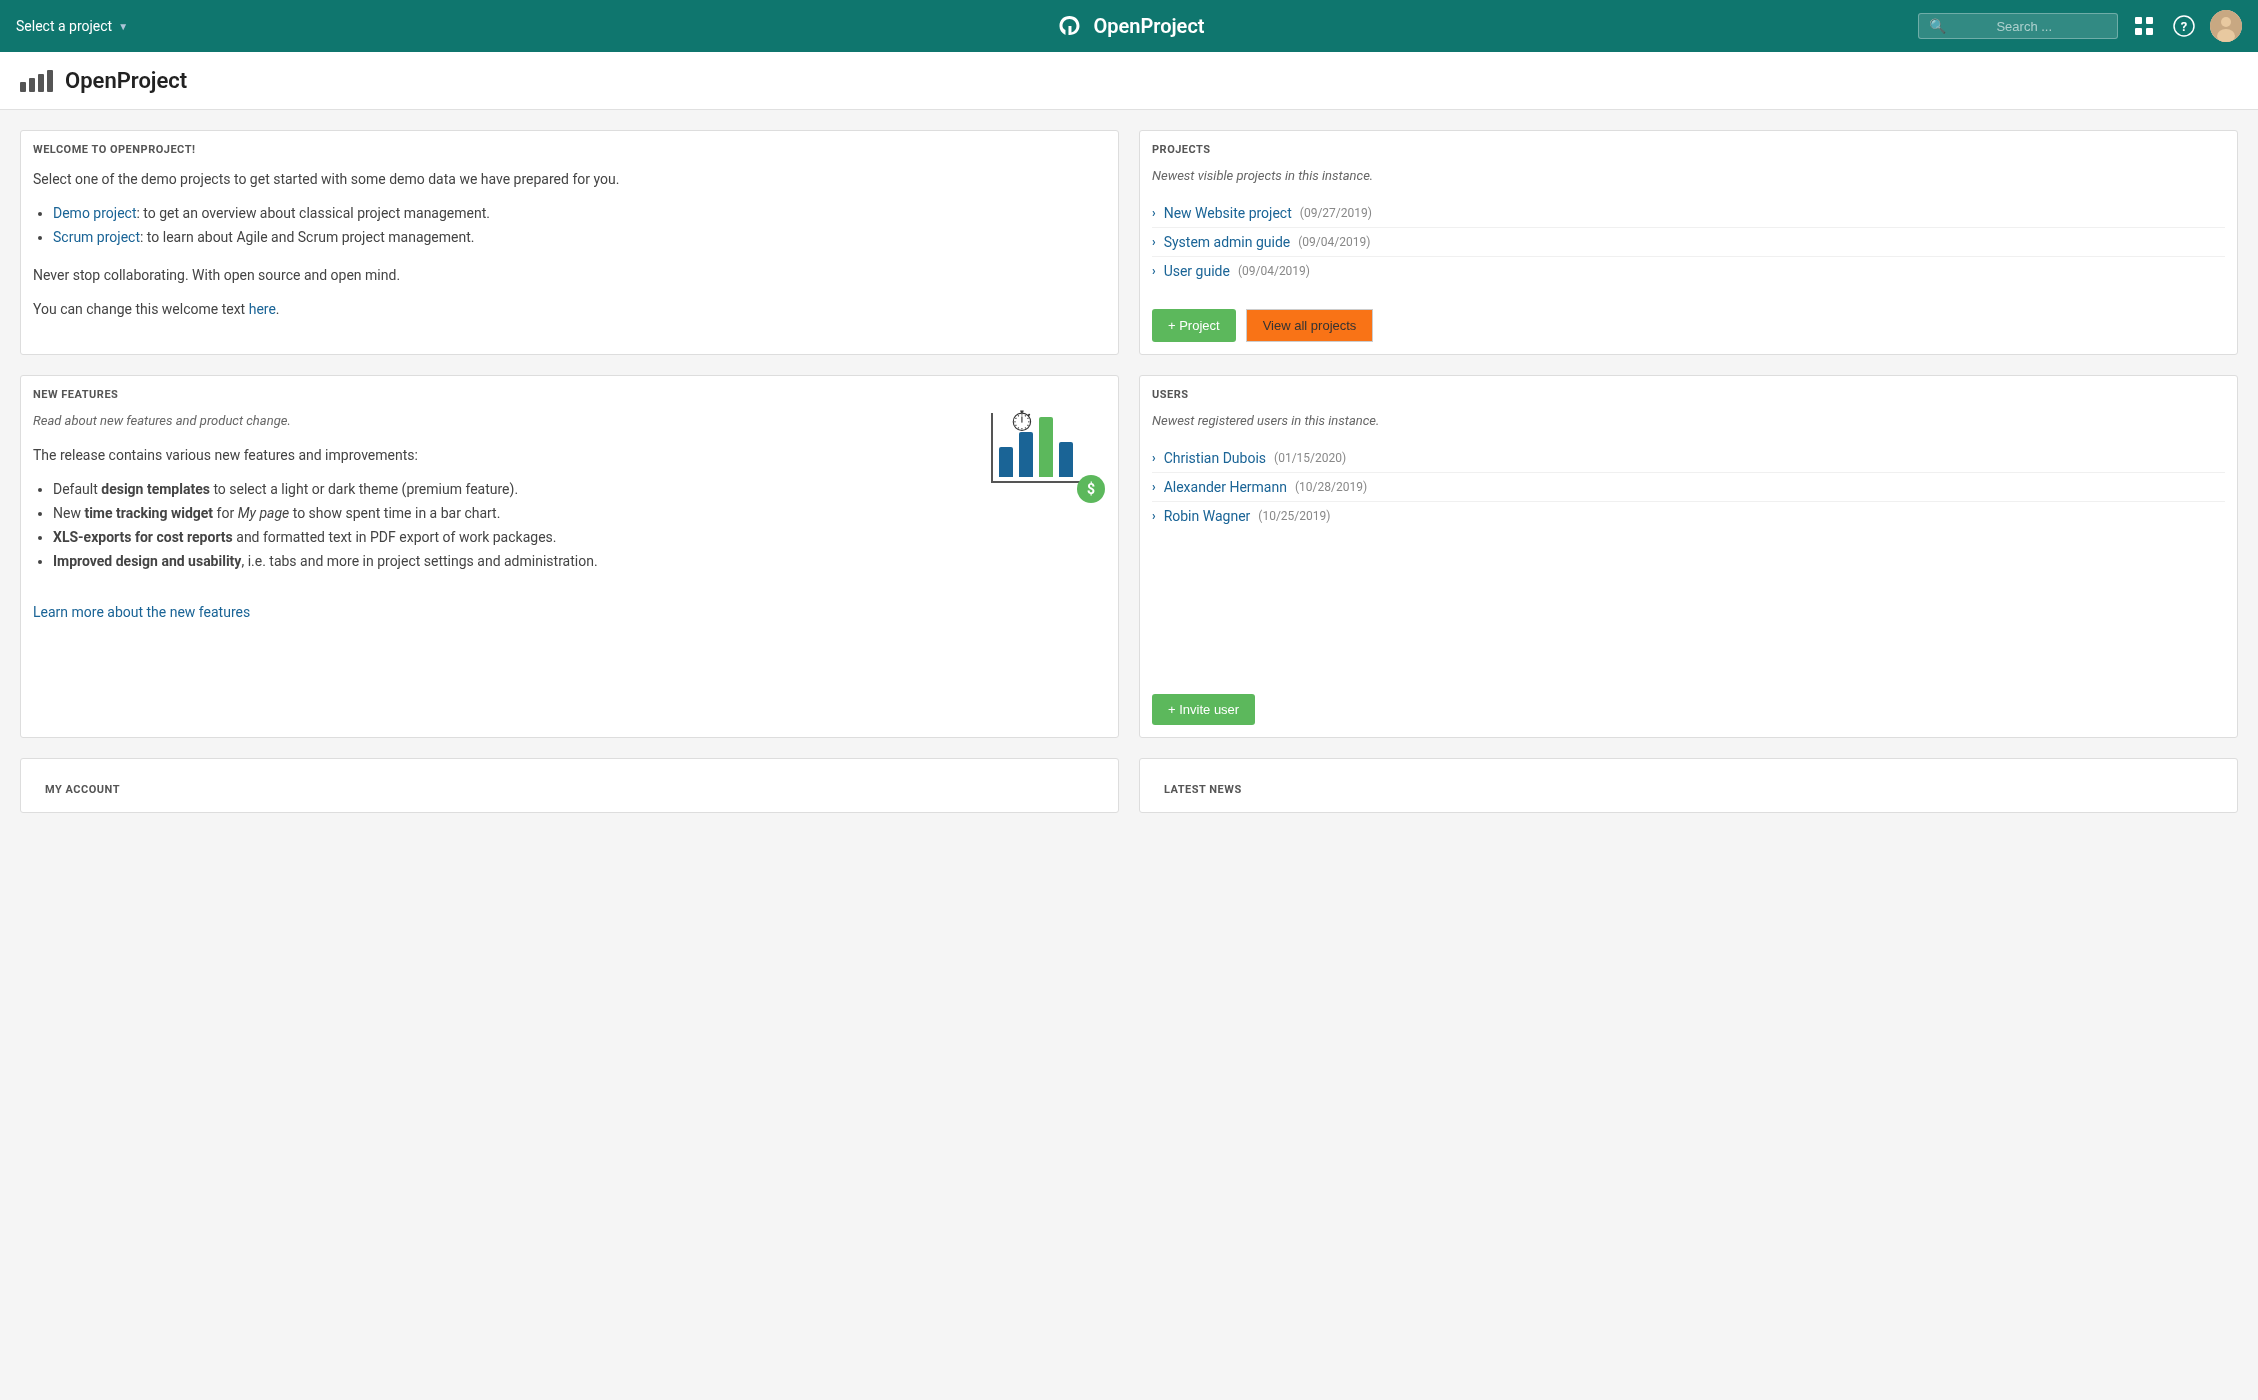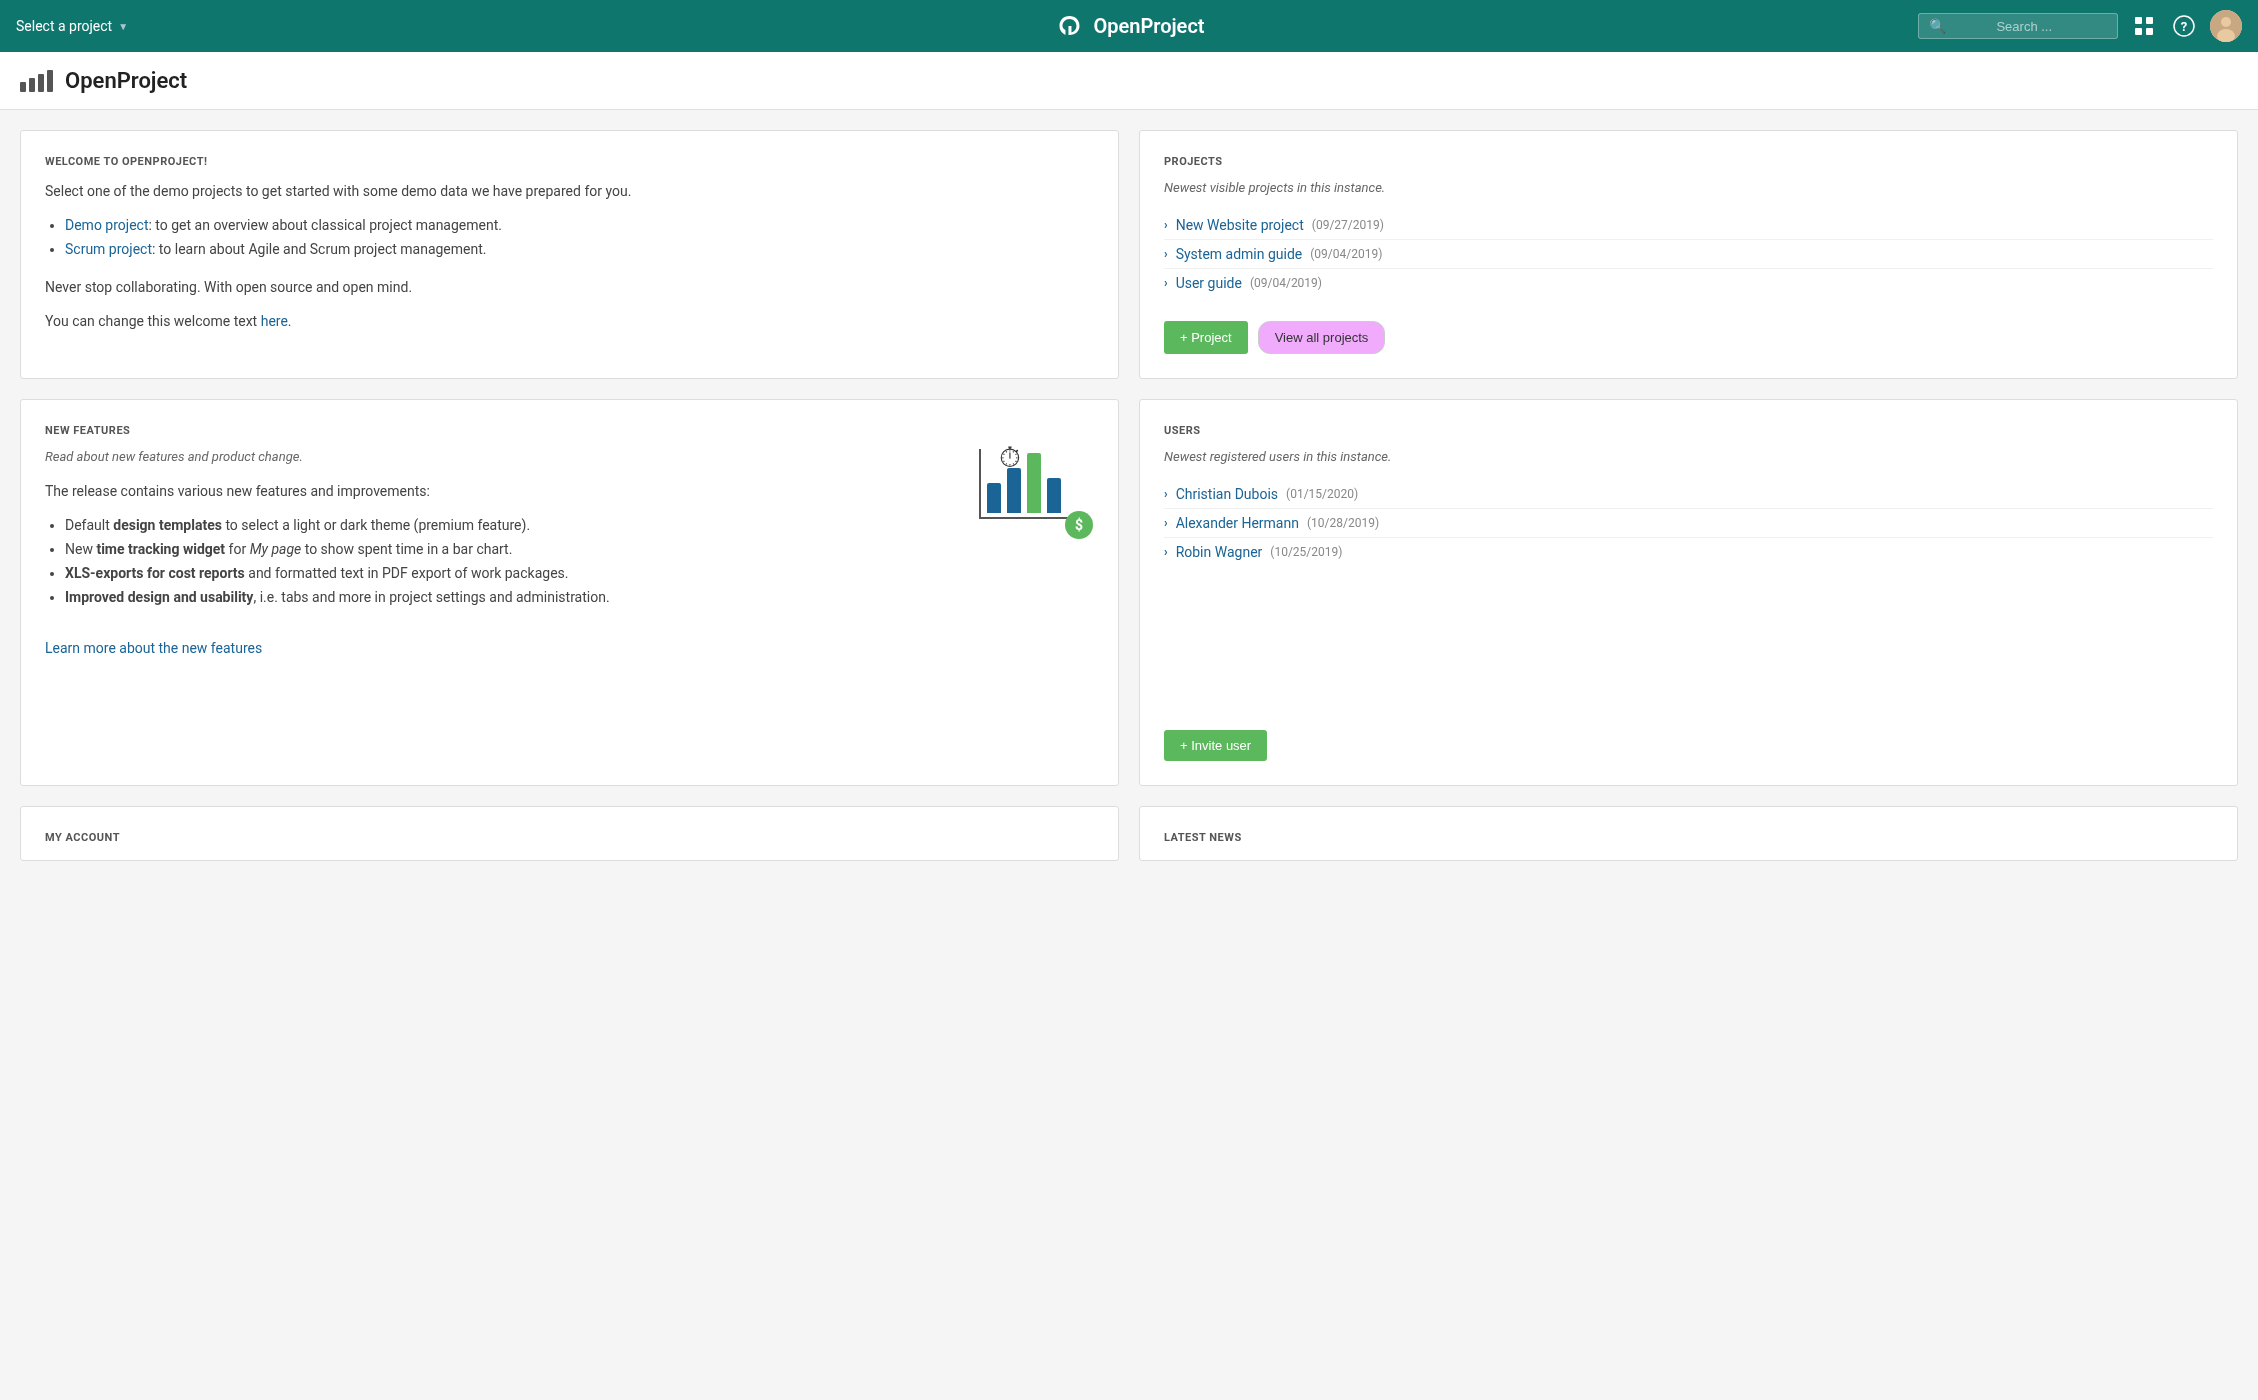--- a/index.html
+++ b/index.html
@@ -128,21 +128,21 @@
     }
     .grid-2 {
       display: grid;
       grid-template-columns: 1fr 1fr;
       gap: 20px;
     }
     .card {
       background: #fff;
       border: 1px solid #ddd;
       border-radius: 3px;
-      padding: 24px;
+      padding: 12px;
     }
     .card-title {
       font-size: 11px;
       font-weight: 700;
       text-transform: uppercase;
       letter-spacing: 0.5px;
       color: #555;
       margin-bottom: 12px;
     }
     .card-subtitle {
@@ -197,24 +197,24 @@
       border-radius: 3px;
       padding: 8px 16px;
       font-size: 13px;
       cursor: pointer;
       display: inline-flex;
       align-items: center;
       gap: 6px;
       font-weight: 500;
     }
     .btn-outline {
-      background: #f0abfc;
+      background: #f97316;
       color: #333;
       border: 1px solid #ccc;
-      border-radius: 12px;
+      border-radius: 0;
       padding: 8px 16px;
       font-size: 13px;
       cursor: pointer;
       display: inline-flex;
       align-items: center;
       gap: 6px;
     }
     .btn-row {
       display: flex;
       gap: 10px;

